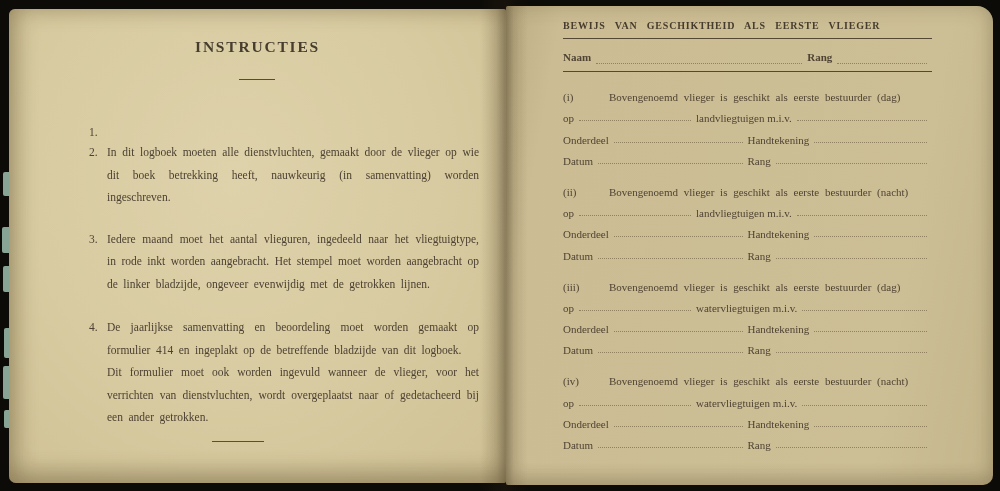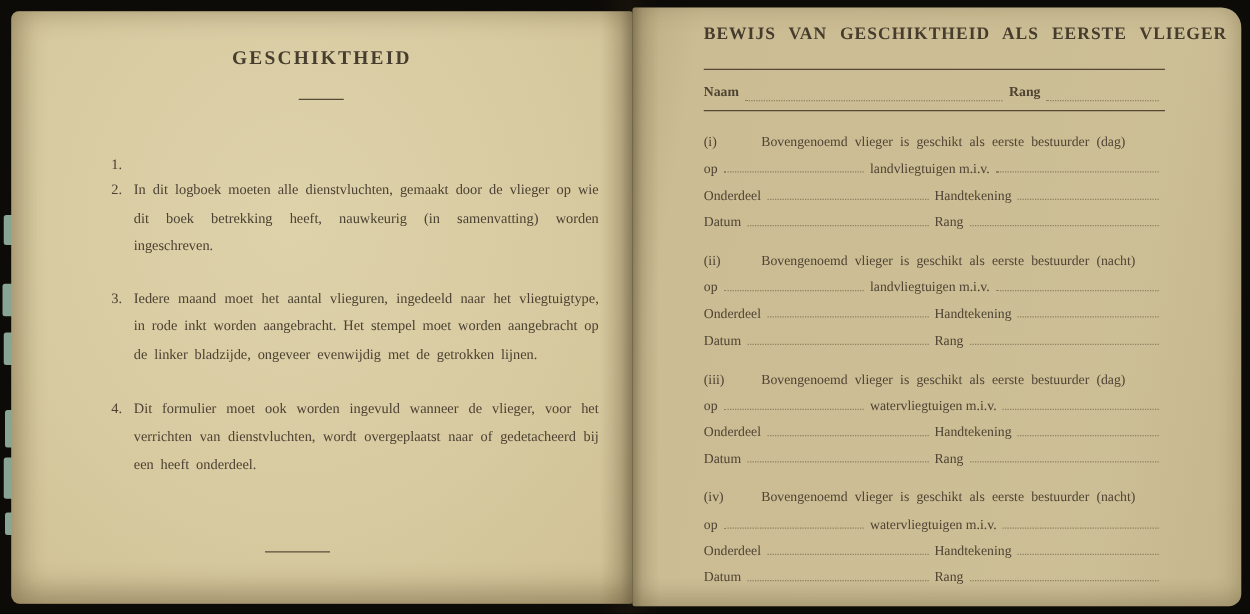--- a/index.html
+++ b/index.html
@@ -51,22 +51,22 @@
   .item { position:relative; padding-left:18px; }
   .item .num { position:absolute; left:0; top:0; }
   .mb1 { margin-bottom:20px; }
   .mb2 { margin-bottom:19px; }
   .mb3 { margin-bottom:21px; }
   .lp-end-rule { position:absolute; left:203px; top:432px; width:52px; border-top:1.5px solid #5a4e3b; }
 
   
   .rp-content { position:absolute; left:57px; top:14px; width:369px; color:#4f4434; font-size:11px; }
   .rp-title {
-    font-weight:bold; font-size:14px; letter-spacing:.8px; word-spacing:6px;
-    color:#463c2d; padding-bottom:19px; border-bottom:1.7px solid #544835; white-space:nowrap;
+    font-weight:bold; font-size:10px; letter-spacing:.8px; word-spacing:6px;
+    color:#463c2d; padding-bottom:7px; border-bottom:1.7px solid #544835; white-space:nowrap;
   }
   .nr-row { margin-top:12px; display:flex; align-items:flex-start; font-weight:bold; height:16px; }
   .nr-rule { margin-top:4px; border-top:1.7px solid #544835; }
 
   .dots {
     border-bottom:1px dotted rgba(96,80,52,.55);
     align-self:flex-end; height:1px; margin:0 5px 3px 5px;
   }
   .d-naam { flex:2.3; } .d-rang { flex:1; }
 
@@ -86,38 +86,39 @@
 <div class="stage">
 
   <div class="tab tab1"></div>
   <div class="tab tab2"></div>
   <div class="tab tab3"></div>
   <div class="tab tab4"></div>
   <div class="tab tab5"></div>
   <div class="tab tab6"></div>
 
   <div class="page-left">
-    <div class="lp-title">GESCHIKTHEID</div>
+    <div class="lp-title">INSTRUCTIES</div>
     <div class="lp-title-rule"></div>
 
     <div class="lp-items">
       <div class="item mb1">
         <span class="num">1.</span>
       </div>
       <div class="item mb2">
         <span class="num">2.</span>
         <span>In dit logboek moeten alle dienstvluchten, gemaakt door de vlieger op wie dit boek betrekking heeft, nauwkeurig (in samenvatting) worden ingeschreven.</span>
       </div>
       <div class="item mb3">
         <span class="num">3.</span>
         <span>Iedere maand moet het aantal vlieguren, ingedeeld naar het vliegtuigtype, in rode inkt worden aangebracht. Het stempel moet worden aangebracht op de linker bladzijde, ongeveer evenwijdig met de getrokken lijnen.</span>
       </div>
       <div class="item">
         <span class="num">4.</span>
-        <div>Dit formulier moet ook worden ingevuld wanneer de vlieger, voor het verrichten van dienstvluchten, wordt overgeplaatst naar of gedetacheerd bij een heeft onderdeel.</div>
+        <span>De jaarlijkse samenvatting en beoordeling moet worden gemaakt op formulier 414 en ingeplakt op de betreffende bladzijde van dit logboek.</span>
+        <div>Dit formulier moet ook worden ingevuld wanneer de vlieger, voor het verrichten van dienstvluchten, wordt overgeplaatst naar of gedetacheerd bij een ander getrokken.</div>
       </div>
     </div>
 
     <div class="lp-end-rule"></div>
   </div>
 
   <div class="page-right">
     <div class="rp-content">
       <div class="rp-title">BEWIJS VAN GESCHIKTHEID ALS EERSTE VLIEGER</div>
 

